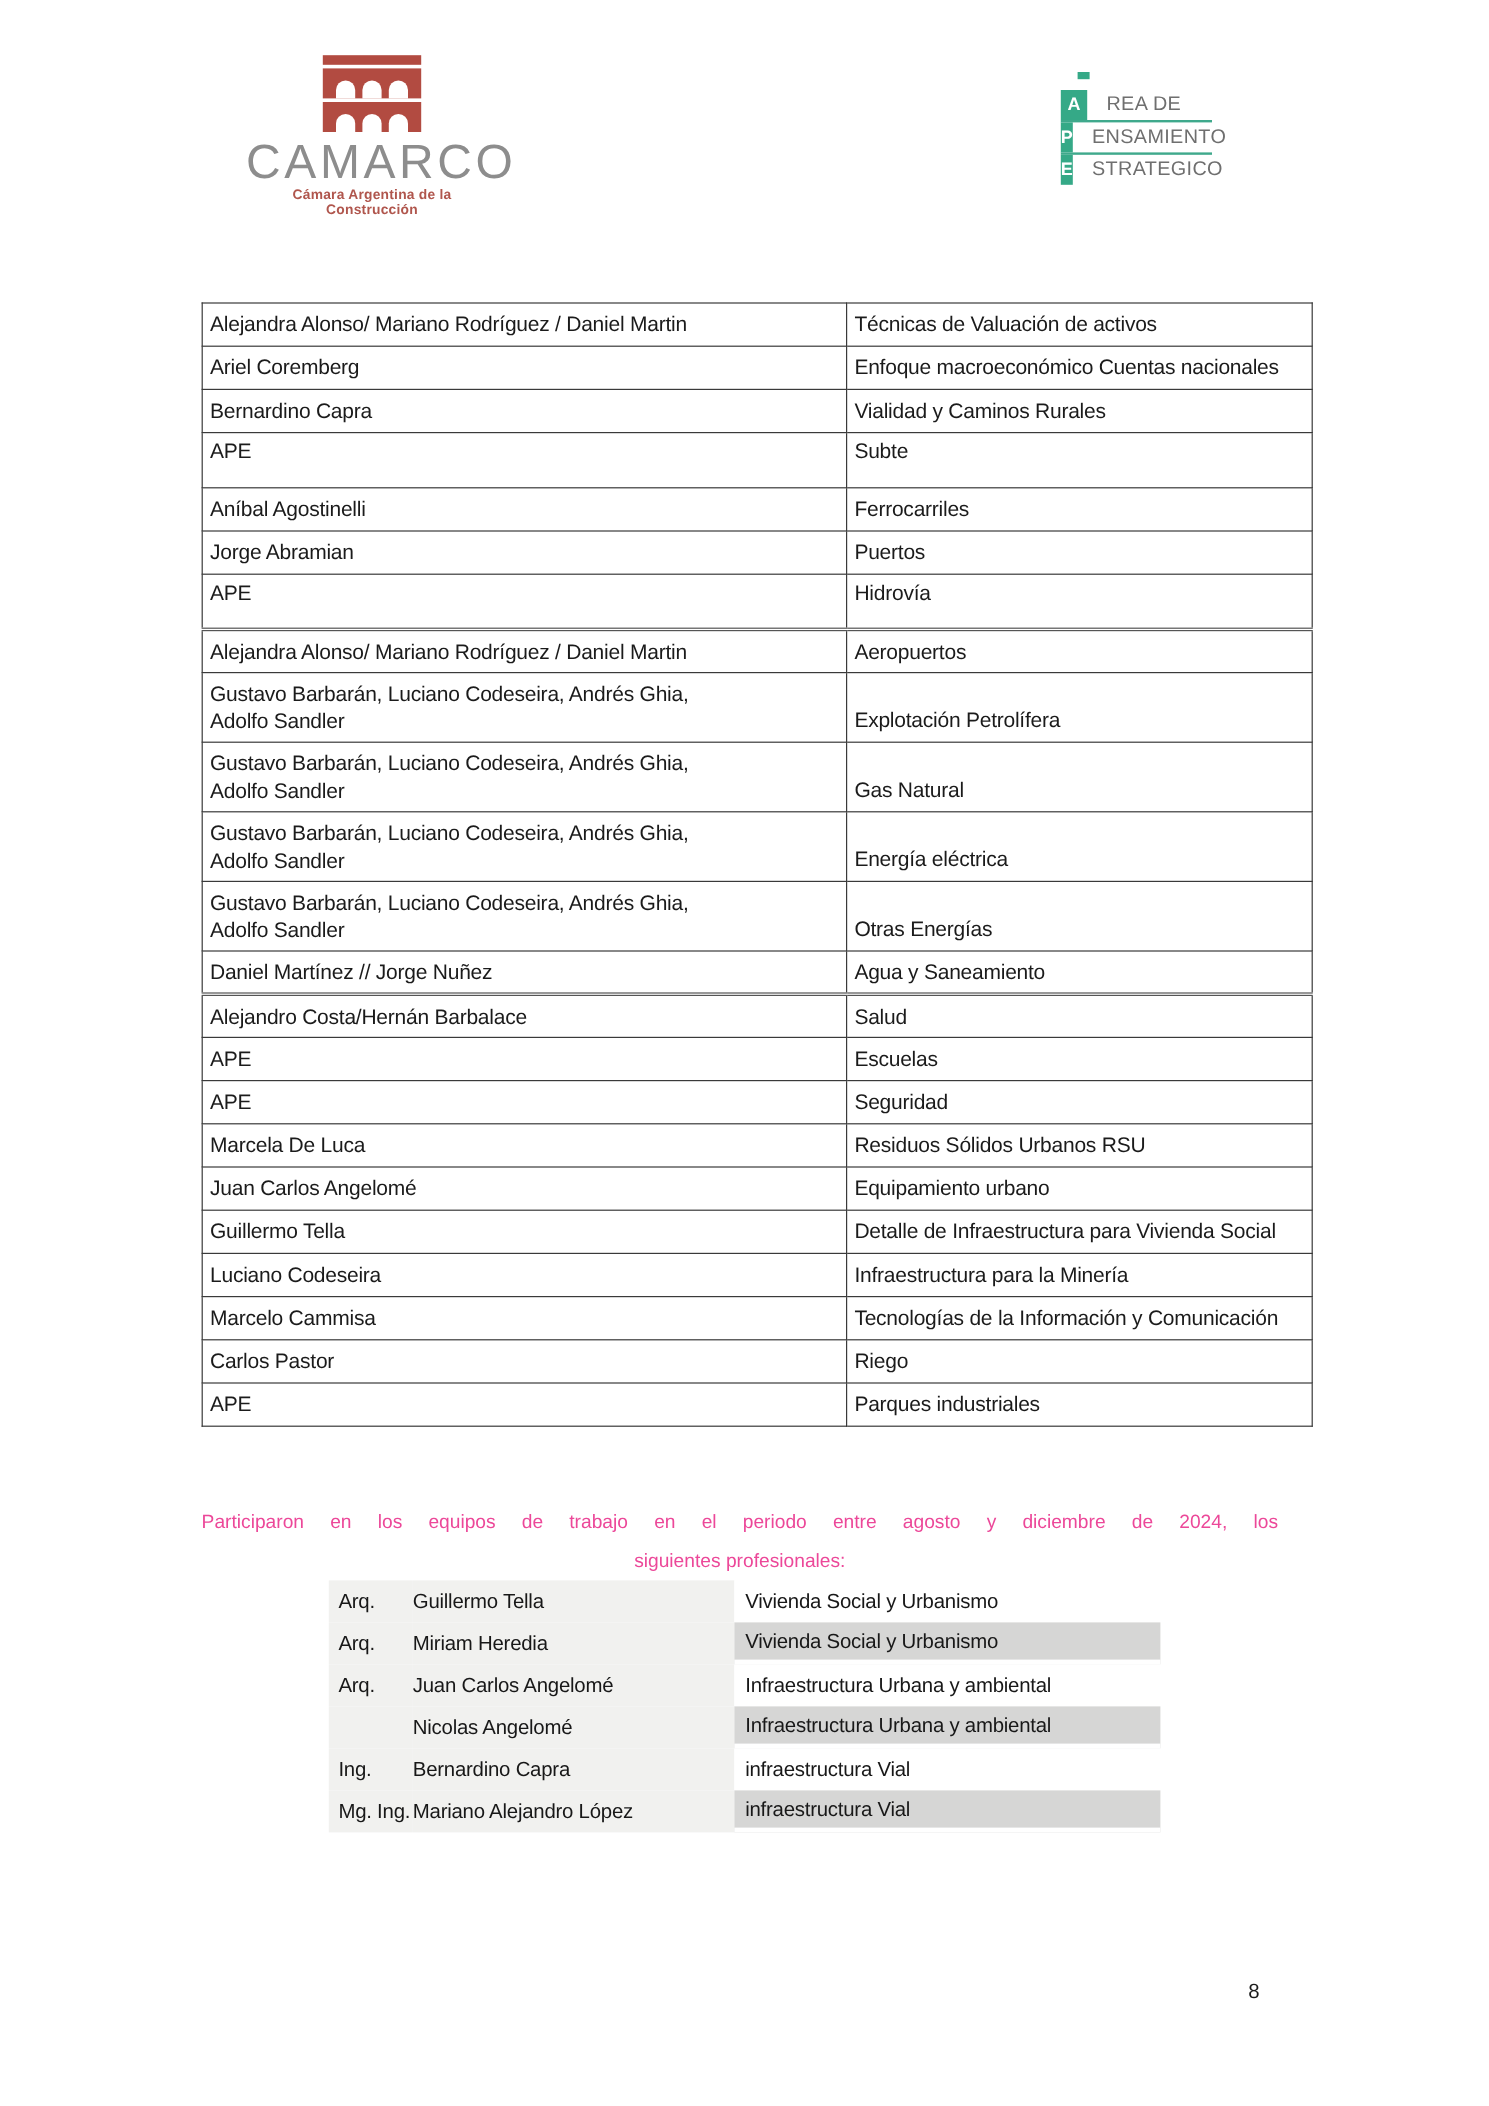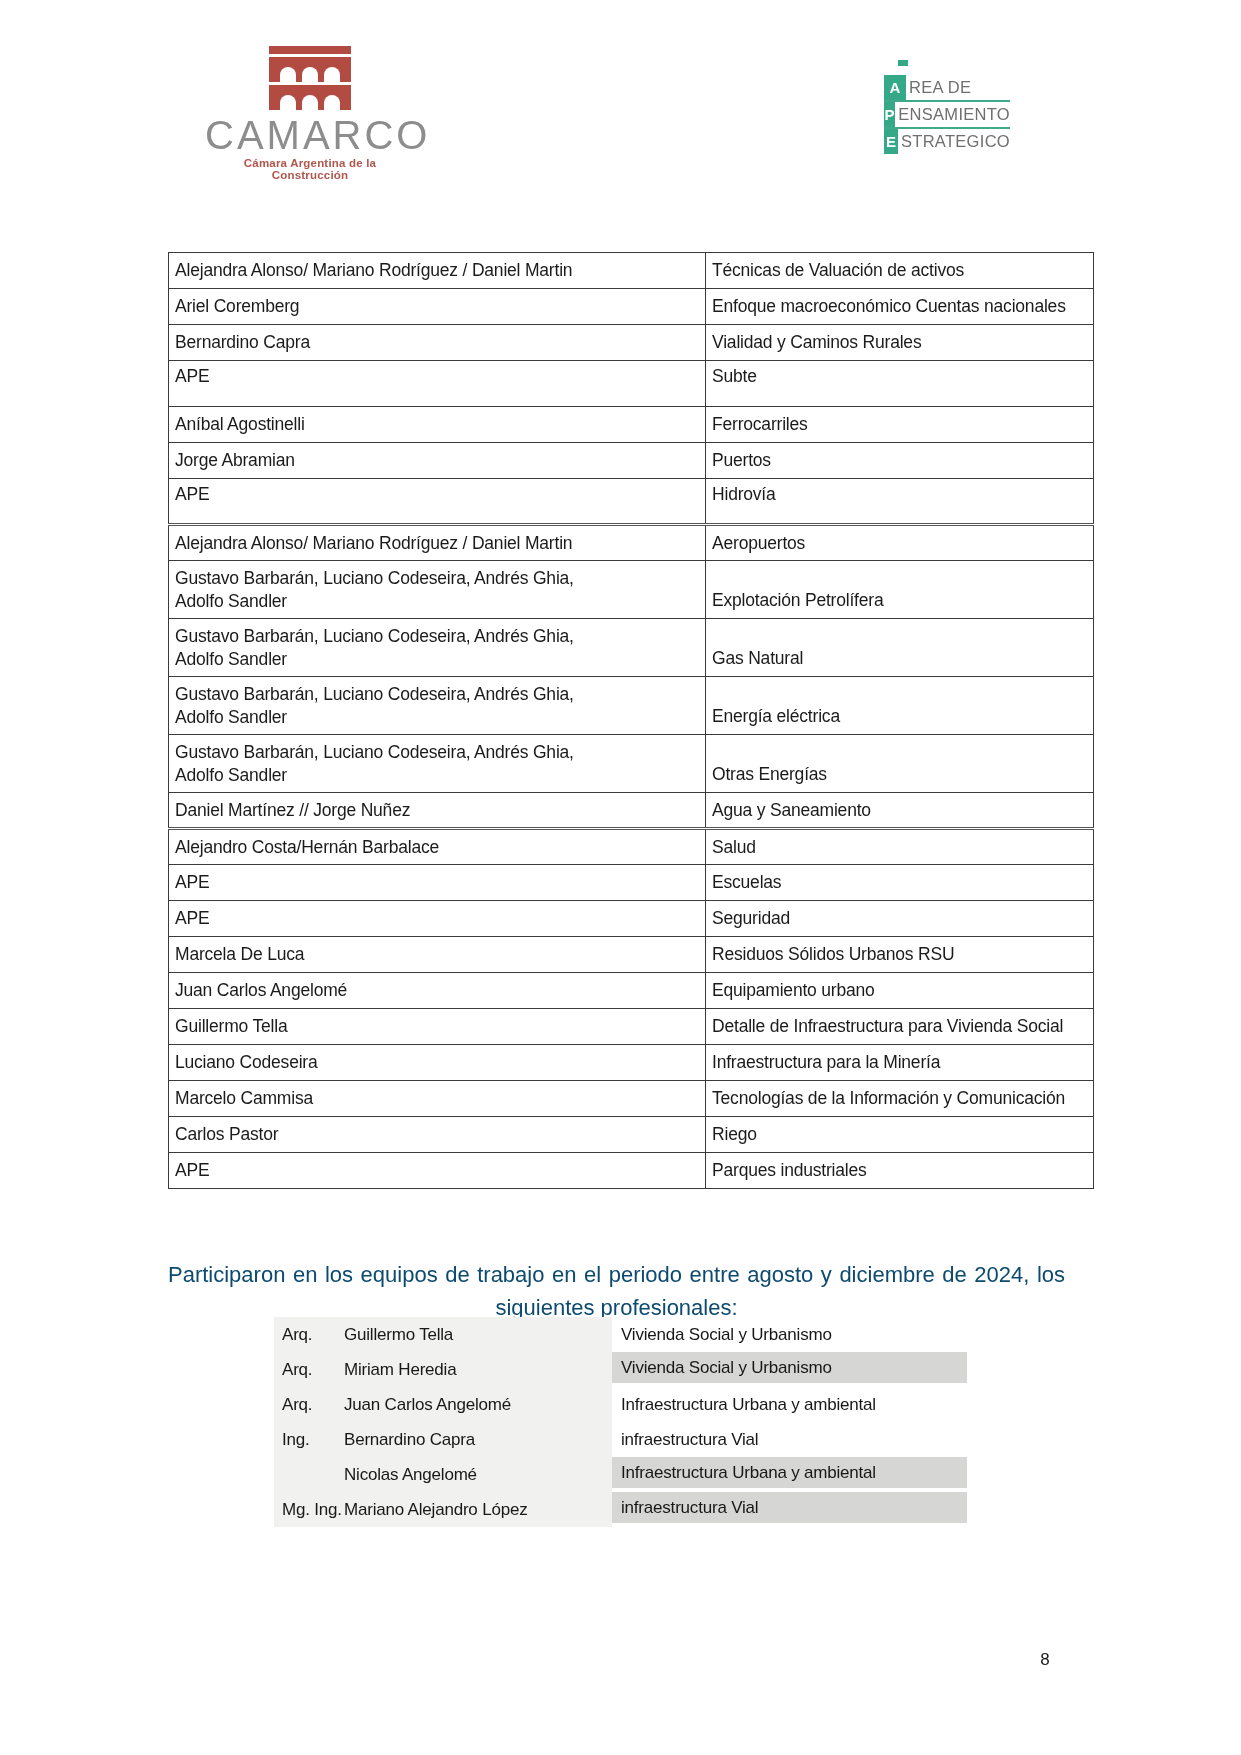--- a/index.html
+++ b/index.html
@@ -18,41 +18,41 @@
   .camarco-name{margin-top:5px;font-size:40px;line-height:40px;color:#8d8d8d;letter-spacing:3px;text-align:center;}
   .camarco-tagline{margin-top:2px;font-size:11.5px;font-weight:bold;color:#b0564d;letter-spacing:0.2px;}
 
   
   .ape{position:absolute;left:884px;top:60px;width:126px;}
   .ape-dash{width:10px;height:6px;background:#35a987;margin-left:14px;margin-bottom:9px;}
   .ape-row{display:flex;height:25px;align-items:stretch;}
   .ape-row.u{border-bottom:2px solid #3fa98c;}
   .ape-letter{width:22px;background:#35a987;color:#ffffff;font-size:15px;font-weight:bold;
               display:flex;align-items:center;justify-content:center;}
-  .ape-word{flex:1;display:flex;align-items:center;padding-left:3px;
+  .ape-word{flex:1;display:flex;align-items:center;padding-left:16px;
             color:#6f6f6f;font-size:16.5px;letter-spacing:0.3px;white-space:nowrap;}
 
   
   table.teams{position:absolute;left:168px;top:252px;width:925px;border-collapse:collapse;table-layout:fixed;}
   table.teams col.c1{width:537px;}
   table.teams col.c2{width:388px;}
   table.teams td{
     border:1px solid #3a3a3a;padding:2px 6px;font-size:17.5px;letter-spacing:-0.2px;
     vertical-align:middle;color:#1b1b1b;overflow:hidden;
   }
   table.teams tr{height:36px;}
   table.teams tr.tall{height:46px;}
   table.teams tr.tall td{vertical-align:top;padding-top:5px;}
   table.teams tr.twoline{height:58px;}
   table.teams tr.twoline td.authors{white-space:pre-line;line-height:23px;}
   table.teams tr.twoline td.topic{vertical-align:bottom;padding-bottom:7px;}
   table.teams tr.sep td{border-top:3px double #555555;}
 
   
-  .para{position:absolute;left:168px;top:1236px;width:897px;font-size:22px;line-height:33px;color:#0c4a6e;}
+  .para{position:absolute;left:168px;top:1236px;width:897px;font-size:16px;line-height:33px;color:#ec4899;}
   .para .l1{display:block;text-align:justify;text-align-last:justify;}
   .para .l2{display:block;text-align:center;}
 
   
   table.pros{position:absolute;left:274px;top:1317px;width:693px;border-collapse:separate;border-spacing:0;table-layout:fixed;}
   table.pros col.p1{width:70px;}
   table.pros col.p2{width:268px;}
   table.pros col.p3{width:355px;}
   table.pros td{height:35px;box-sizing:border-box;font-size:17px;letter-spacing:-0.2px;
                 vertical-align:middle;color:#181818;overflow:hidden;white-space:nowrap;}
@@ -231,30 +231,30 @@
           <td class="t-title">Arq.</td>
           <td class="t-name">Miriam Heredia</td>
           <td class="t-area shaded">Vivienda Social y Urbanismo</td>
         </tr>
         <tr>
           <td class="t-title">Arq.</td>
           <td class="t-name">Juan Carlos Angelomé</td>
           <td class="t-area">Infraestructura Urbana y ambiental</td>
         </tr>
         <tr>
+          <td class="t-title"></td>
+          <td class="t-name">Nicolas Angelomé</td>
+          <td class="t-area shaded">Infraestructura Urbana y ambiental</td>
+        </tr>
+        <tr>
           <td class="t-title">Ing.</td>
           <td class="t-name">Bernardino Capra</td>
           <td class="t-area">infraestructura Vial</td>
         </tr>
         <tr>
-          <td class="t-title"></td>
-          <td class="t-name">Nicolas Angelomé</td>
-          <td class="t-area shaded">Infraestructura Urbana y ambiental</td>
-        </tr>
-        <tr>
           <td class="t-title">Mg. Ing.</td>
           <td class="t-name">Mariano Alejandro López</td>
           <td class="t-area shaded">infraestructura Vial</td>
         </tr>
       </tbody>
   </table>
 
   <div class="pageno">8</div>
 
 </div>

